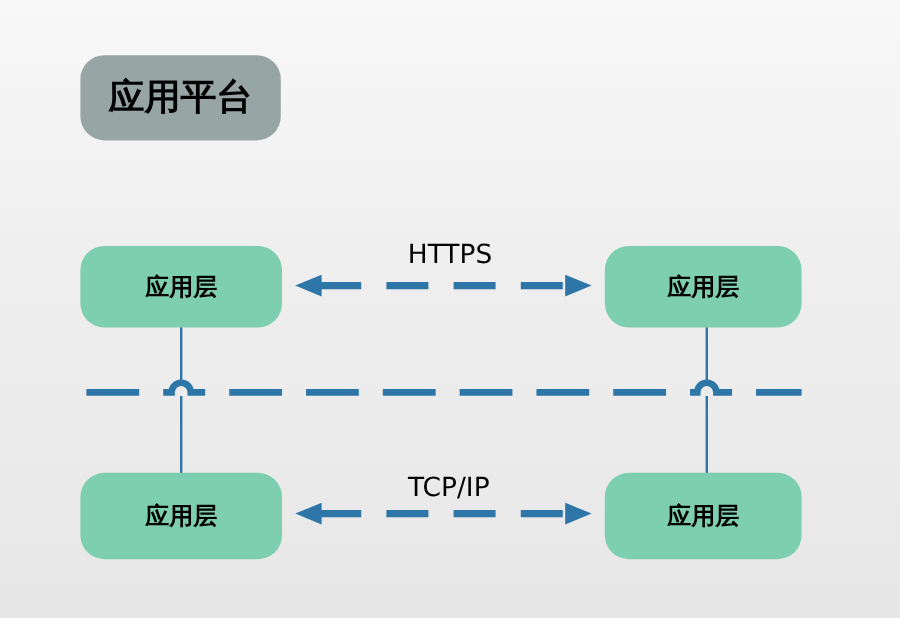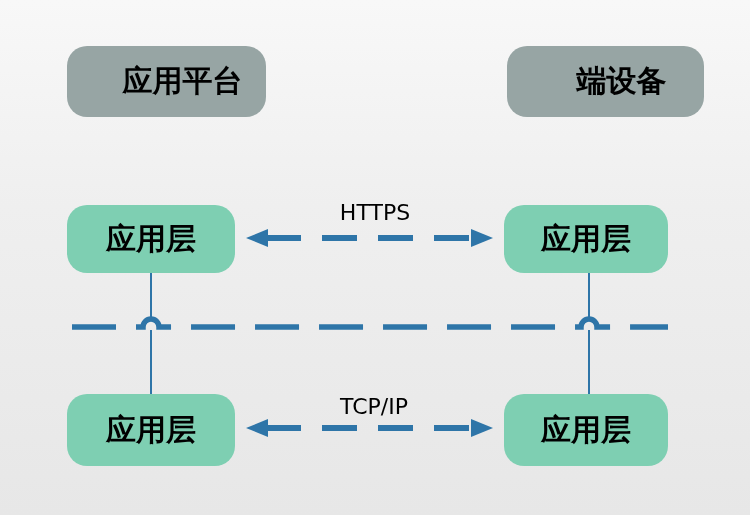--- a/index.html
+++ b/index.html
@@ -9,22 +9,22 @@
   }
   .canvas{
     position:relative;width:750px;height:515px;
     background:linear-gradient(180deg,#f8f8f8 0%,#efefef 40%,#e7e7e7 100%);
   }
   .svg-layer{position:absolute;left:0;top:0;width:750px;height:515px;}
   .node{
     position:absolute;display:flex;align-items:center;justify-content:center;
     border-radius:20px;color:#000;font-weight:bold;
   }
-  .header-node{background:#97a5a4;font-size:30px;padding-left:32px;}
-  .layer-node{background:#7ecfb2;font-size:30px;}
+  .header-node{background:#97a5a4;font-size:30px;}
+  .layer-node{background:#7ecfb2;font-size:20px;}
   #hdr-left   {left:67px; top:46px;  width:167px;height:71px;}
   #hdr-right  {left:507px;top:46px;  width:165px;height:71px;}
   #layer-ml   {left:67px; top:205px; width:168px;height:68px;}
   #layer-mr   {left:504px;top:205px; width:164px;height:68px;}
   #layer-bl   {left:67px; top:394px; width:168px;height:72px;}
   #layer-br   {left:504px;top:394px; width:164px;height:72px;}
   .link-label{
     position:absolute;color:#000;font-size:22px;font-weight:400;
     transform:translateX(-50%);white-space:nowrap;
   }
@@ -48,23 +48,20 @@
     <polygon points="493,238 471,229 471,247" fill="#2e75a8"></polygon>
 
     <line x1="266" y1="428" x2="473" y2="428" stroke="#2e75a8" stroke-width="6" stroke-dasharray="35 21"></line>
     <polygon points="246,428 268,419 268,437" fill="#2e75a8"></polygon>
     <polygon points="493,428 471,419 471,437" fill="#2e75a8"></polygon>
   </svg>
 
   <div class="node header-node" id="hdr-left">
     <span>应用平台</span>
   </div>
-  <div class="node header-node" id="hdr-right">
-    <span>端设备</span>
-  </div>
 
   <div class="node layer-node" id="layer-ml">
     <span>应用层</span>
   </div>
   <div class="node layer-node" id="layer-mr">
     <span>应用层</span>
   </div>
   <div class="node layer-node" id="layer-bl">
     <span>应用层</span>
   </div>

